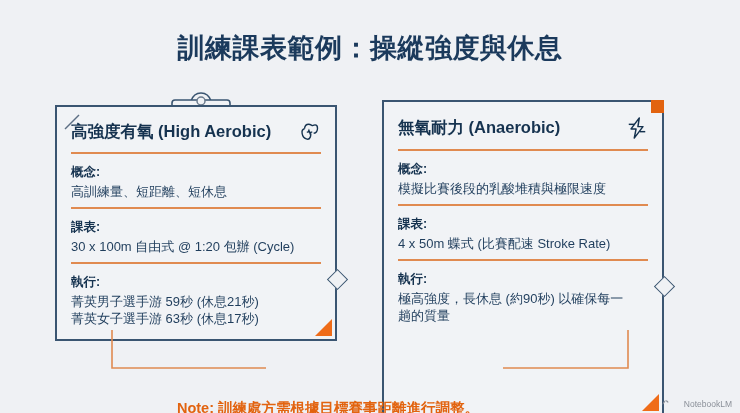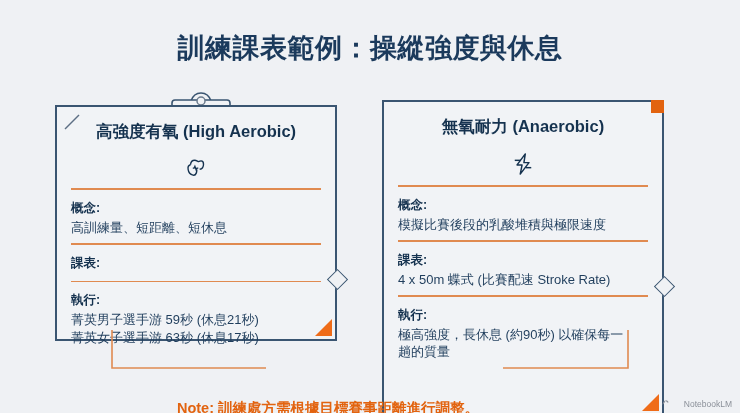--- a/index.html
+++ b/index.html
@@ -52,23 +52,22 @@
     position:absolute;width:13px;height:13px;
     border:1.6px solid #3a5571;
     background:#eff1f4;
     transform:rotate(45deg);
   }
   #dia-left{left:330px;top:272px;}
   #dia-right{left:657px;top:279px;}
 
   .card-head{
     display:flex;align-items:center;justify-content:space-between;
-    gap:14px;
+    gap:6px;
     padding-bottom:9px;
-    flex-direction:column;
   }
   .card-head .h-title{
     font-size:16.5px;font-weight:bold;color:#15324f;white-space:nowrap;
   }
   .card-head .h-icon{flex:0 0 auto;line-height:0;}
 
   .rule{height:1.6px;background:#e08a50;width:100%;}
 
   .sect{padding:10px 0 7px 0;}
   .sect .lbl{
@@ -137,20 +136,23 @@
         <div class="lbl">概念:</div>
         <div class="val">
           <span class="ln">高訓練量、短距離、短休息</span>
         </div>
       </div>
 
       <div class="rule"></div>
 
       <div class="sect">
         <div class="lbl">課表:</div>
+        <div class="val">
+          <span class="ln">30 x 100m 自由式 @ 1:20 包辦 (Cycle)</span>
+        </div>
       </div>
 
       <div class="rule"></div>
 
       <div class="sect">
         <div class="lbl">執行:</div>
         <div class="val">
           <span class="ln">菁英男子選手游 59秒 (休息21秒)</span>
           <span class="ln">菁英女子選手游 63秒 (休息17秒)</span>
         </div>

